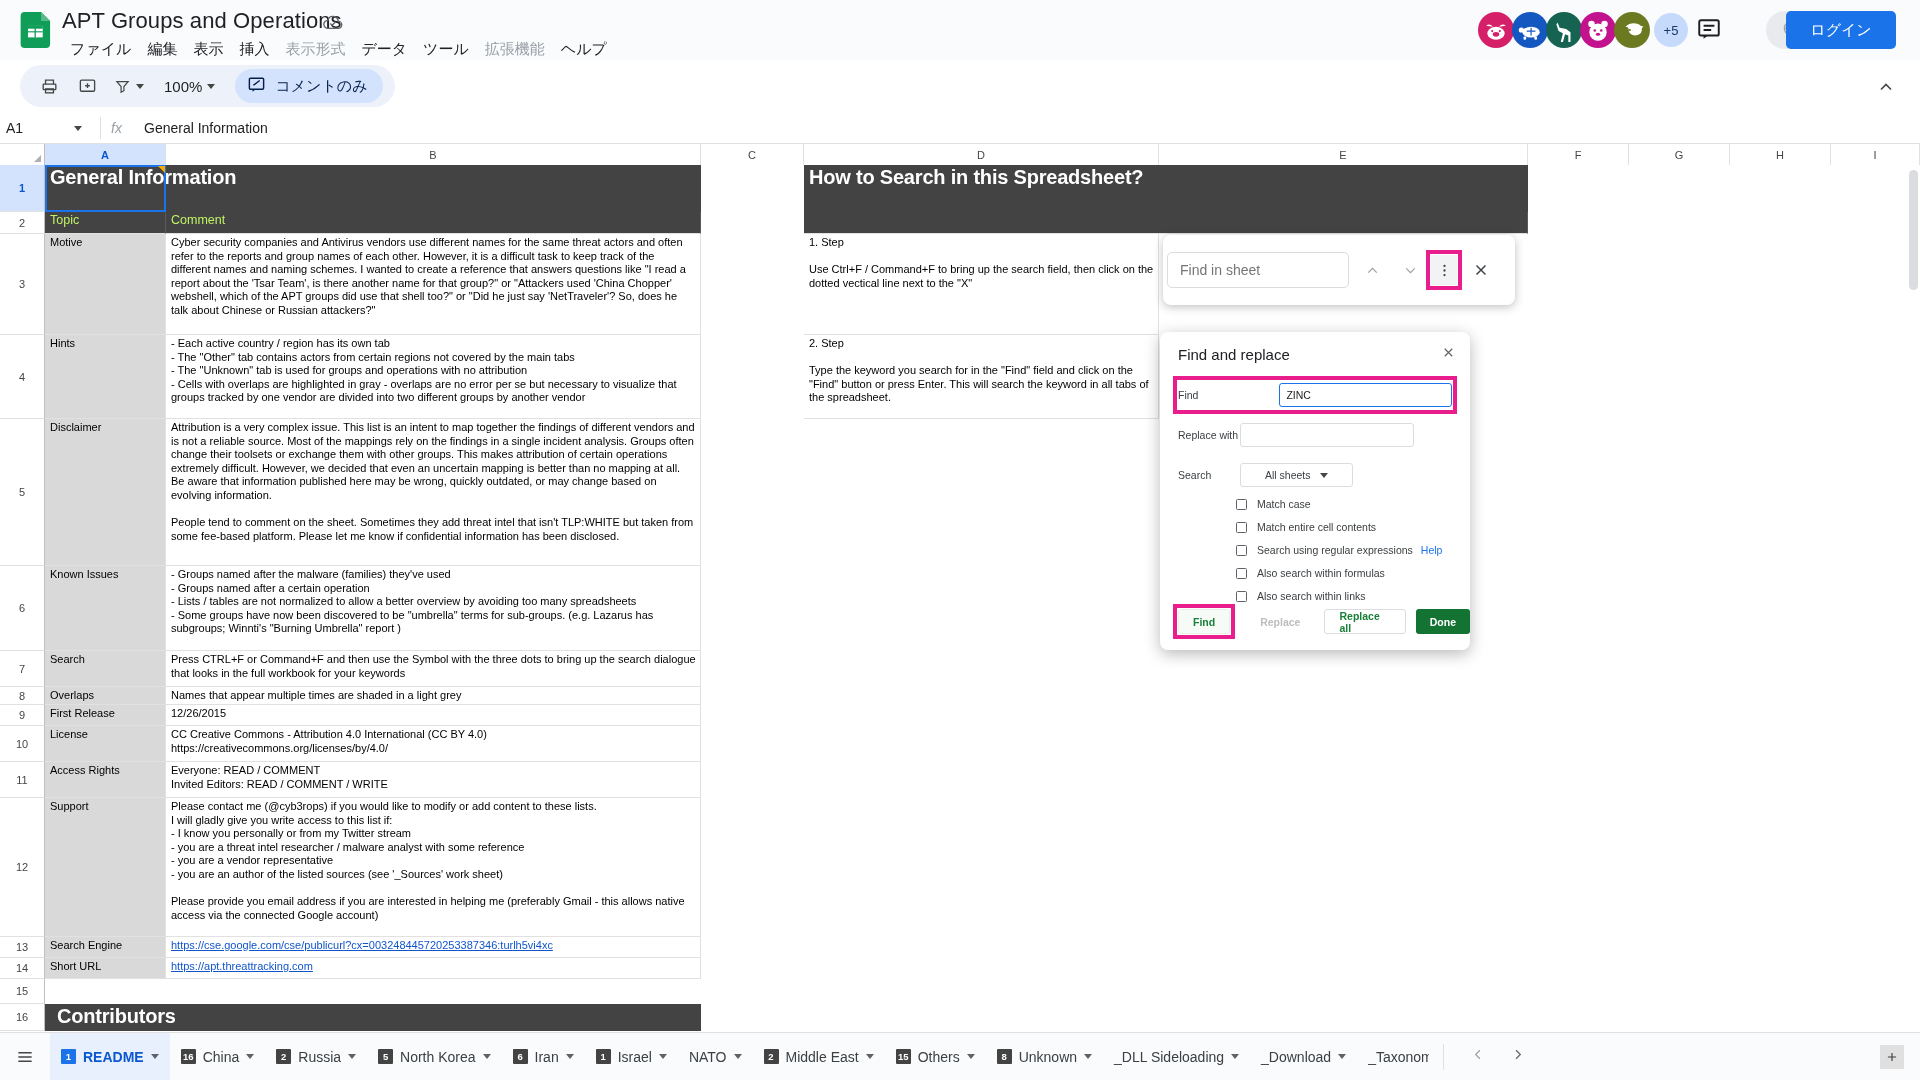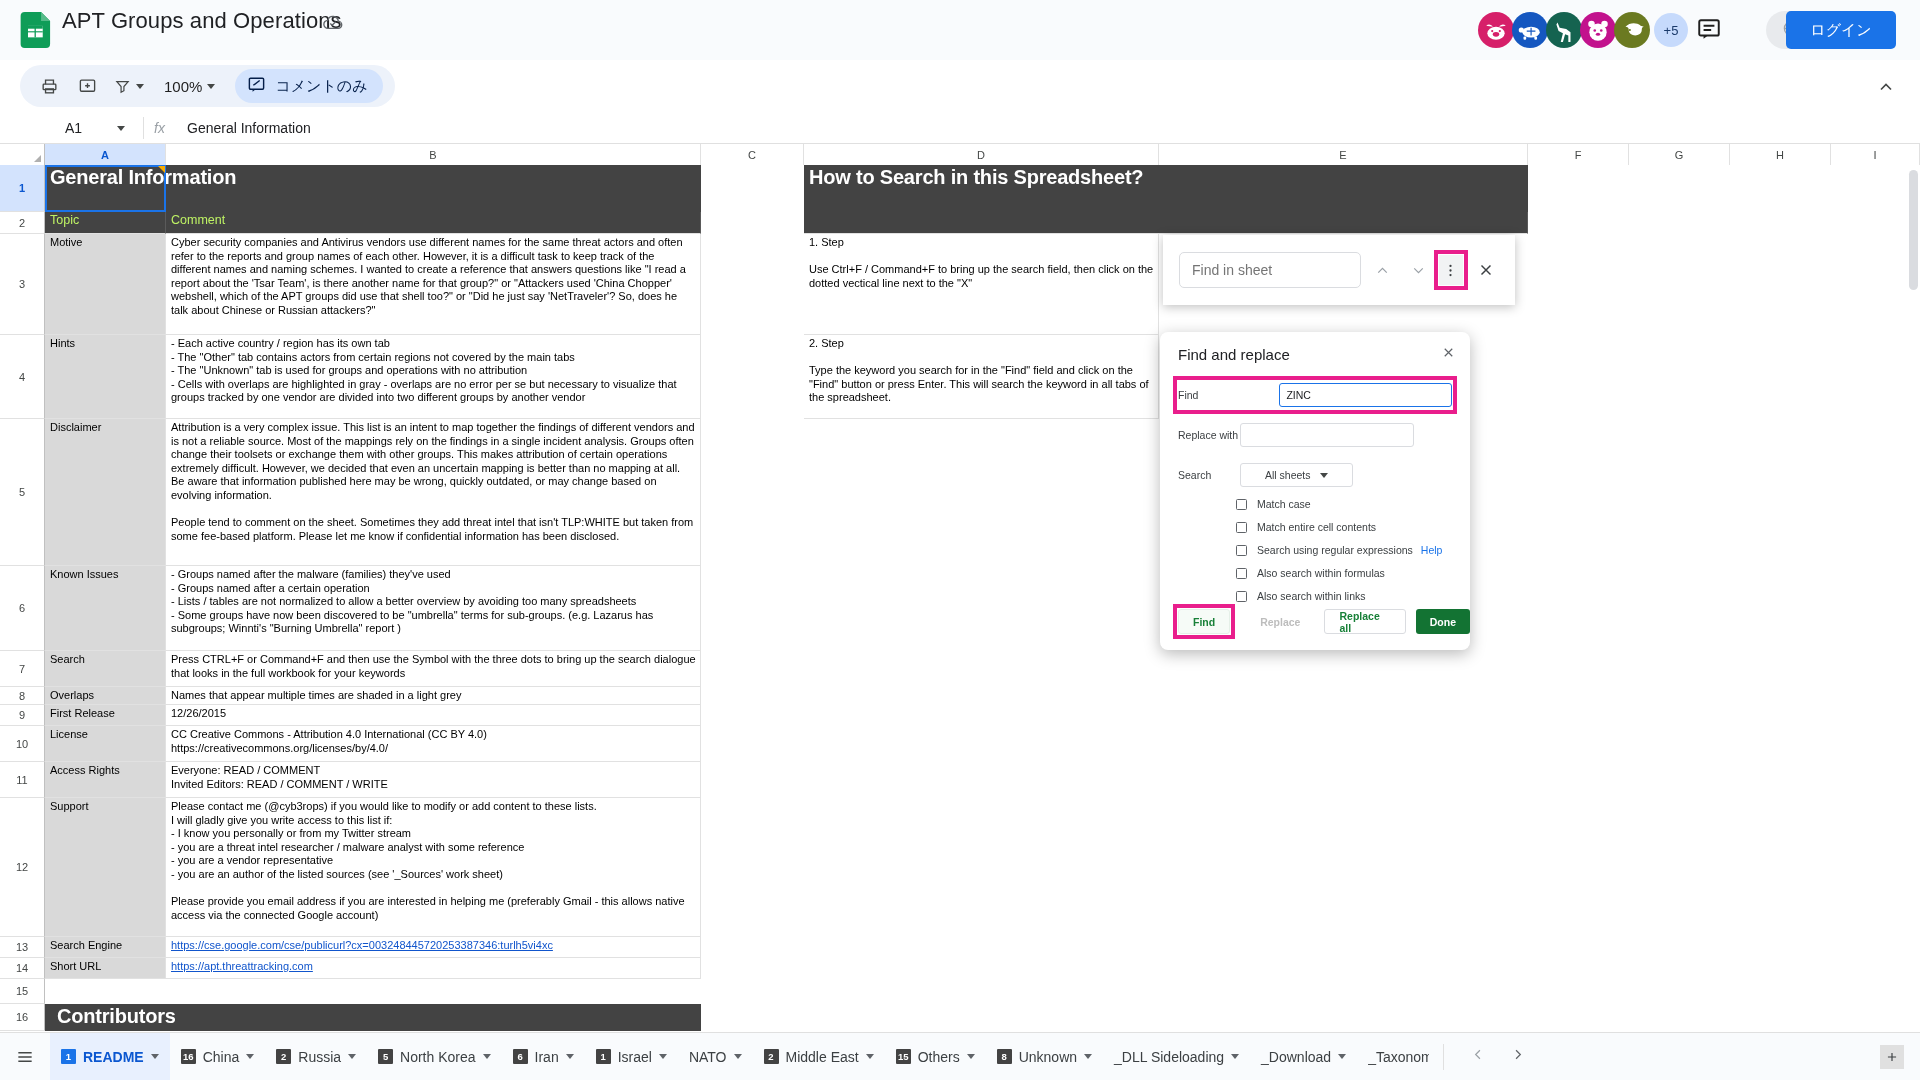--- a/index.html
+++ b/index.html
@@ -80,22 +80,22 @@
     height:34px; padding:0 16px 0 12px; margin-left:8px; color:#041e49; font-size:15px;
   }
   .collapse-arrow{ position:absolute; right:24px; top:17px; color:#444746; }
 
   
   .fbar{
     position:absolute; left:0; top:112px; width:1920px; height:32px;
     background:#fff; border-bottom:1px solid #e0e0e0; display:flex; align-items:center;
   }
   .namebox{
-    width:100px; height:32px; display:flex; align-items:center; padding-left:22px;
-    font-size:14px; color:#202124; position:relative;margin-left:43px;
+    width:100px; height:32px; display:flex; align-items:center; padding-left:6px;
+    font-size:14px; color:#202124; position:relative;
   }
   .namebox .caret{ position:absolute; right:18px; top:14px;}
   .fx{ width:32px; text-align:center; color:#9aa0a6; font-size:14px; font-style:italic;
        border-left:1px solid #e0e0e0; height:22px; line-height:22px;}
   .formula-val{ font-size:14px; color:#202124; padding-left:12px;}
 
   
   .grid{
     position:absolute; left:0; top:144px; width:1920px; height:887px;
     background:#fff; overflow:hidden;
@@ -140,22 +140,22 @@
     border-left:7px solid transparent; border-top:7px solid #f9ab00;
   }
   .vscroll{
     position:absolute; right:2px; top:26px; width:9px; height:120px;
     background:#dadce0; border-radius:5px;
   }
 
   
   .findsheet{
     position:absolute; left:1163px; top:235px; width:352px; height:70px;
-    background:#fff; border-radius:0; box-shadow:0 2px 10px rgba(0,0,0,.25);
-    display:flex; align-items:center; padding:0 16px;
+    background:#fff; border-radius:8px; box-shadow:0 2px 10px rgba(0,0,0,.25);
+    display:flex; align-items:center; padding:0 4px;
   }
   .findsheet input{
     width:182px; height:36px; border:1px solid #dadce0; border-radius:5px;
     padding:0 12px; font-size:14px; color:#5f6368; outline:none;
     font-family:"Liberation Sans",sans-serif;
   }
   .fs-nav{ width:30px;height:30px;display:flex;align-items:center;justify-content:center;color:#9aa0a6;margin-left:8px;}
   .fs-dots{
     width:26px;height:30px;display:flex;align-items:center;justify-content:center;
     color:#3c4043; margin-left:6px; background:#f1f3f4;
@@ -236,20 +236,31 @@
     </svg>
   </div>
   <div class="doc-title">APT Groups and Operations</div>
   <div class="cloud-icon">
     <svg viewBox="0 0 24 20" width="22" height="18" fill="none" stroke="#5f6368" stroke-width="1.5">
       <path d="M6.5 16h11a4 4 0 0 0 .4-8A6 6 0 0 0 6.2 7 3.6 3.6 0 0 0 6.5 16z"></path>
       <path d="M9 10.5l2 2 4-4" stroke="#5f6368" stroke-width="1.5"></path>
     </svg>
   </div>
 
+  <div class="menubar">
+    <div class="menu-item">ファイル</div>
+    <div class="menu-item">編集</div>
+    <div class="menu-item">表示</div>
+    <div class="menu-item">挿入</div>
+    <div class="menu-item dim">表示形式</div>
+    <div class="menu-item">データ</div>
+    <div class="menu-item">ツール</div>
+    <div class="menu-item dim">拡張機能</div>
+    <div class="menu-item">ヘルプ</div>
+  </div>
 
   <div class="right-cluster">
     <div class="avatars">
       <div class="avatar" style="background:#d61f69">
         <svg viewBox="0 0 24 24" fill="#fff">
             <ellipse cx="12" cy="15" rx="8" ry="6"></ellipse>
             <ellipse cx="12" cy="16" rx="3" ry="2.2" fill="#d61f69"></ellipse>
             <path d="M3 8c2-2 5-1 6 1zM21 8c-2-2-5-1-6 1z"></path>
             <circle cx="8.5" cy="13" r="1" fill="#d61f69"></circle>
             <circle cx="15.5" cy="13" r="1" fill="#d61f69"></circle>

